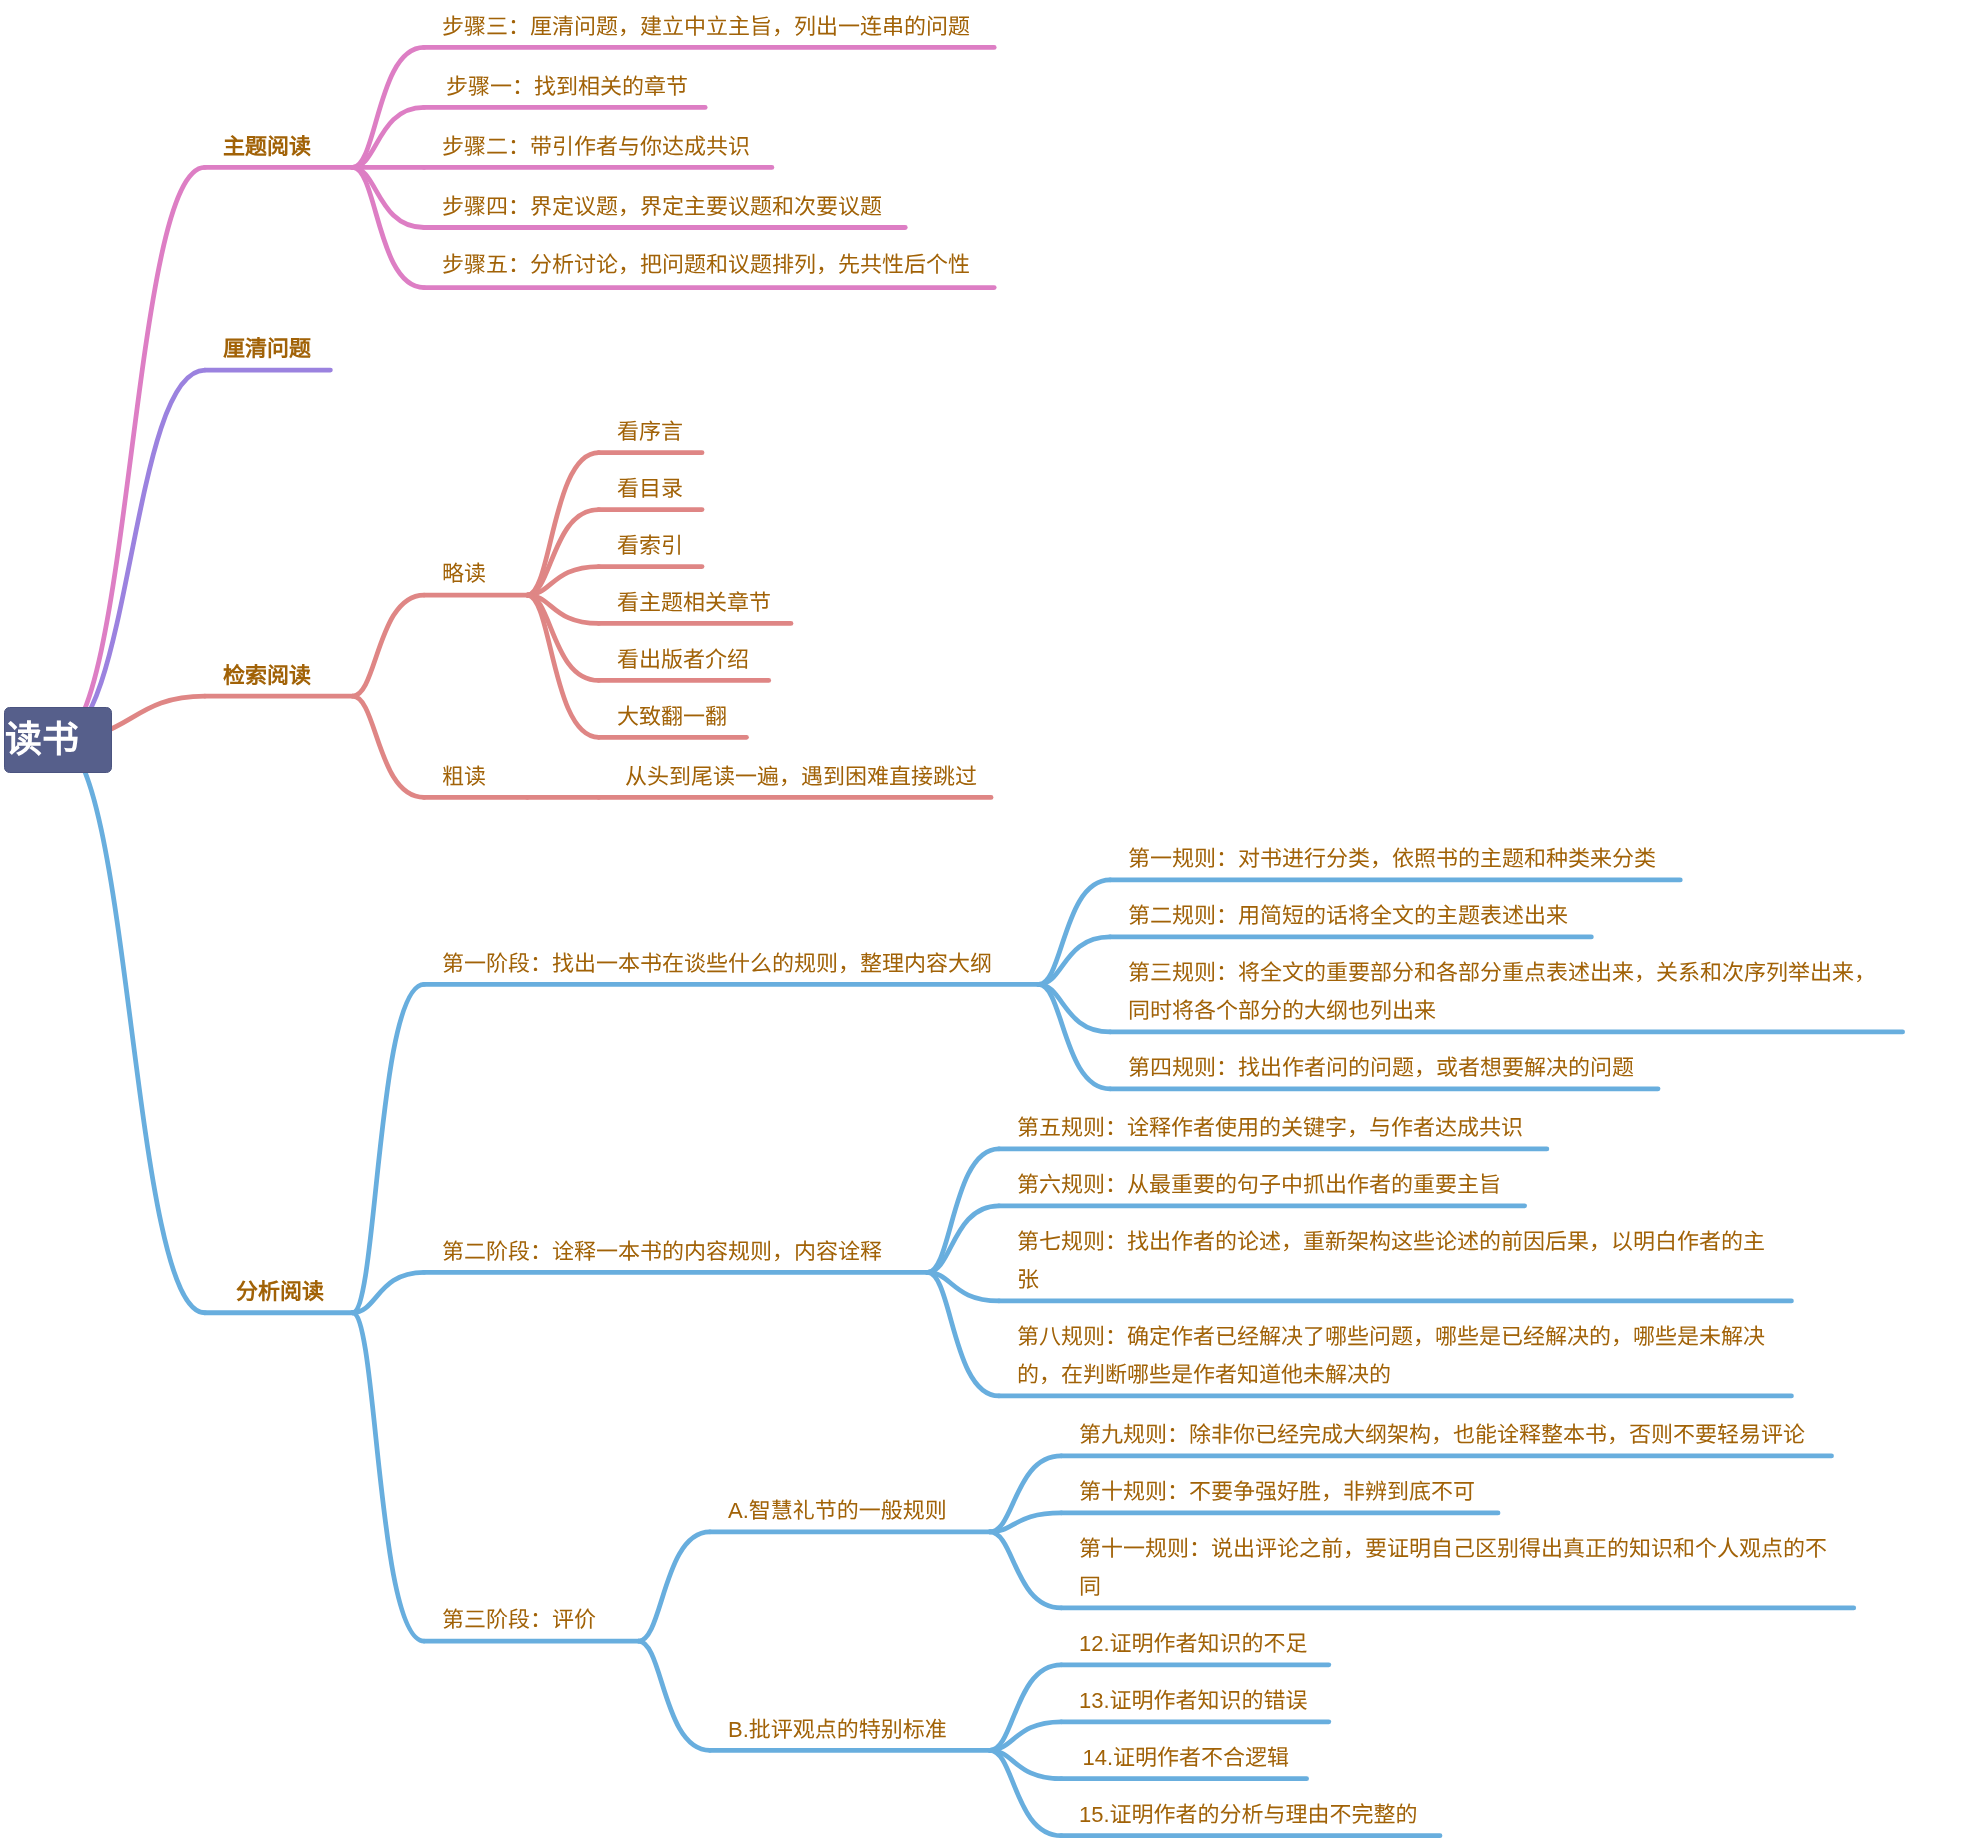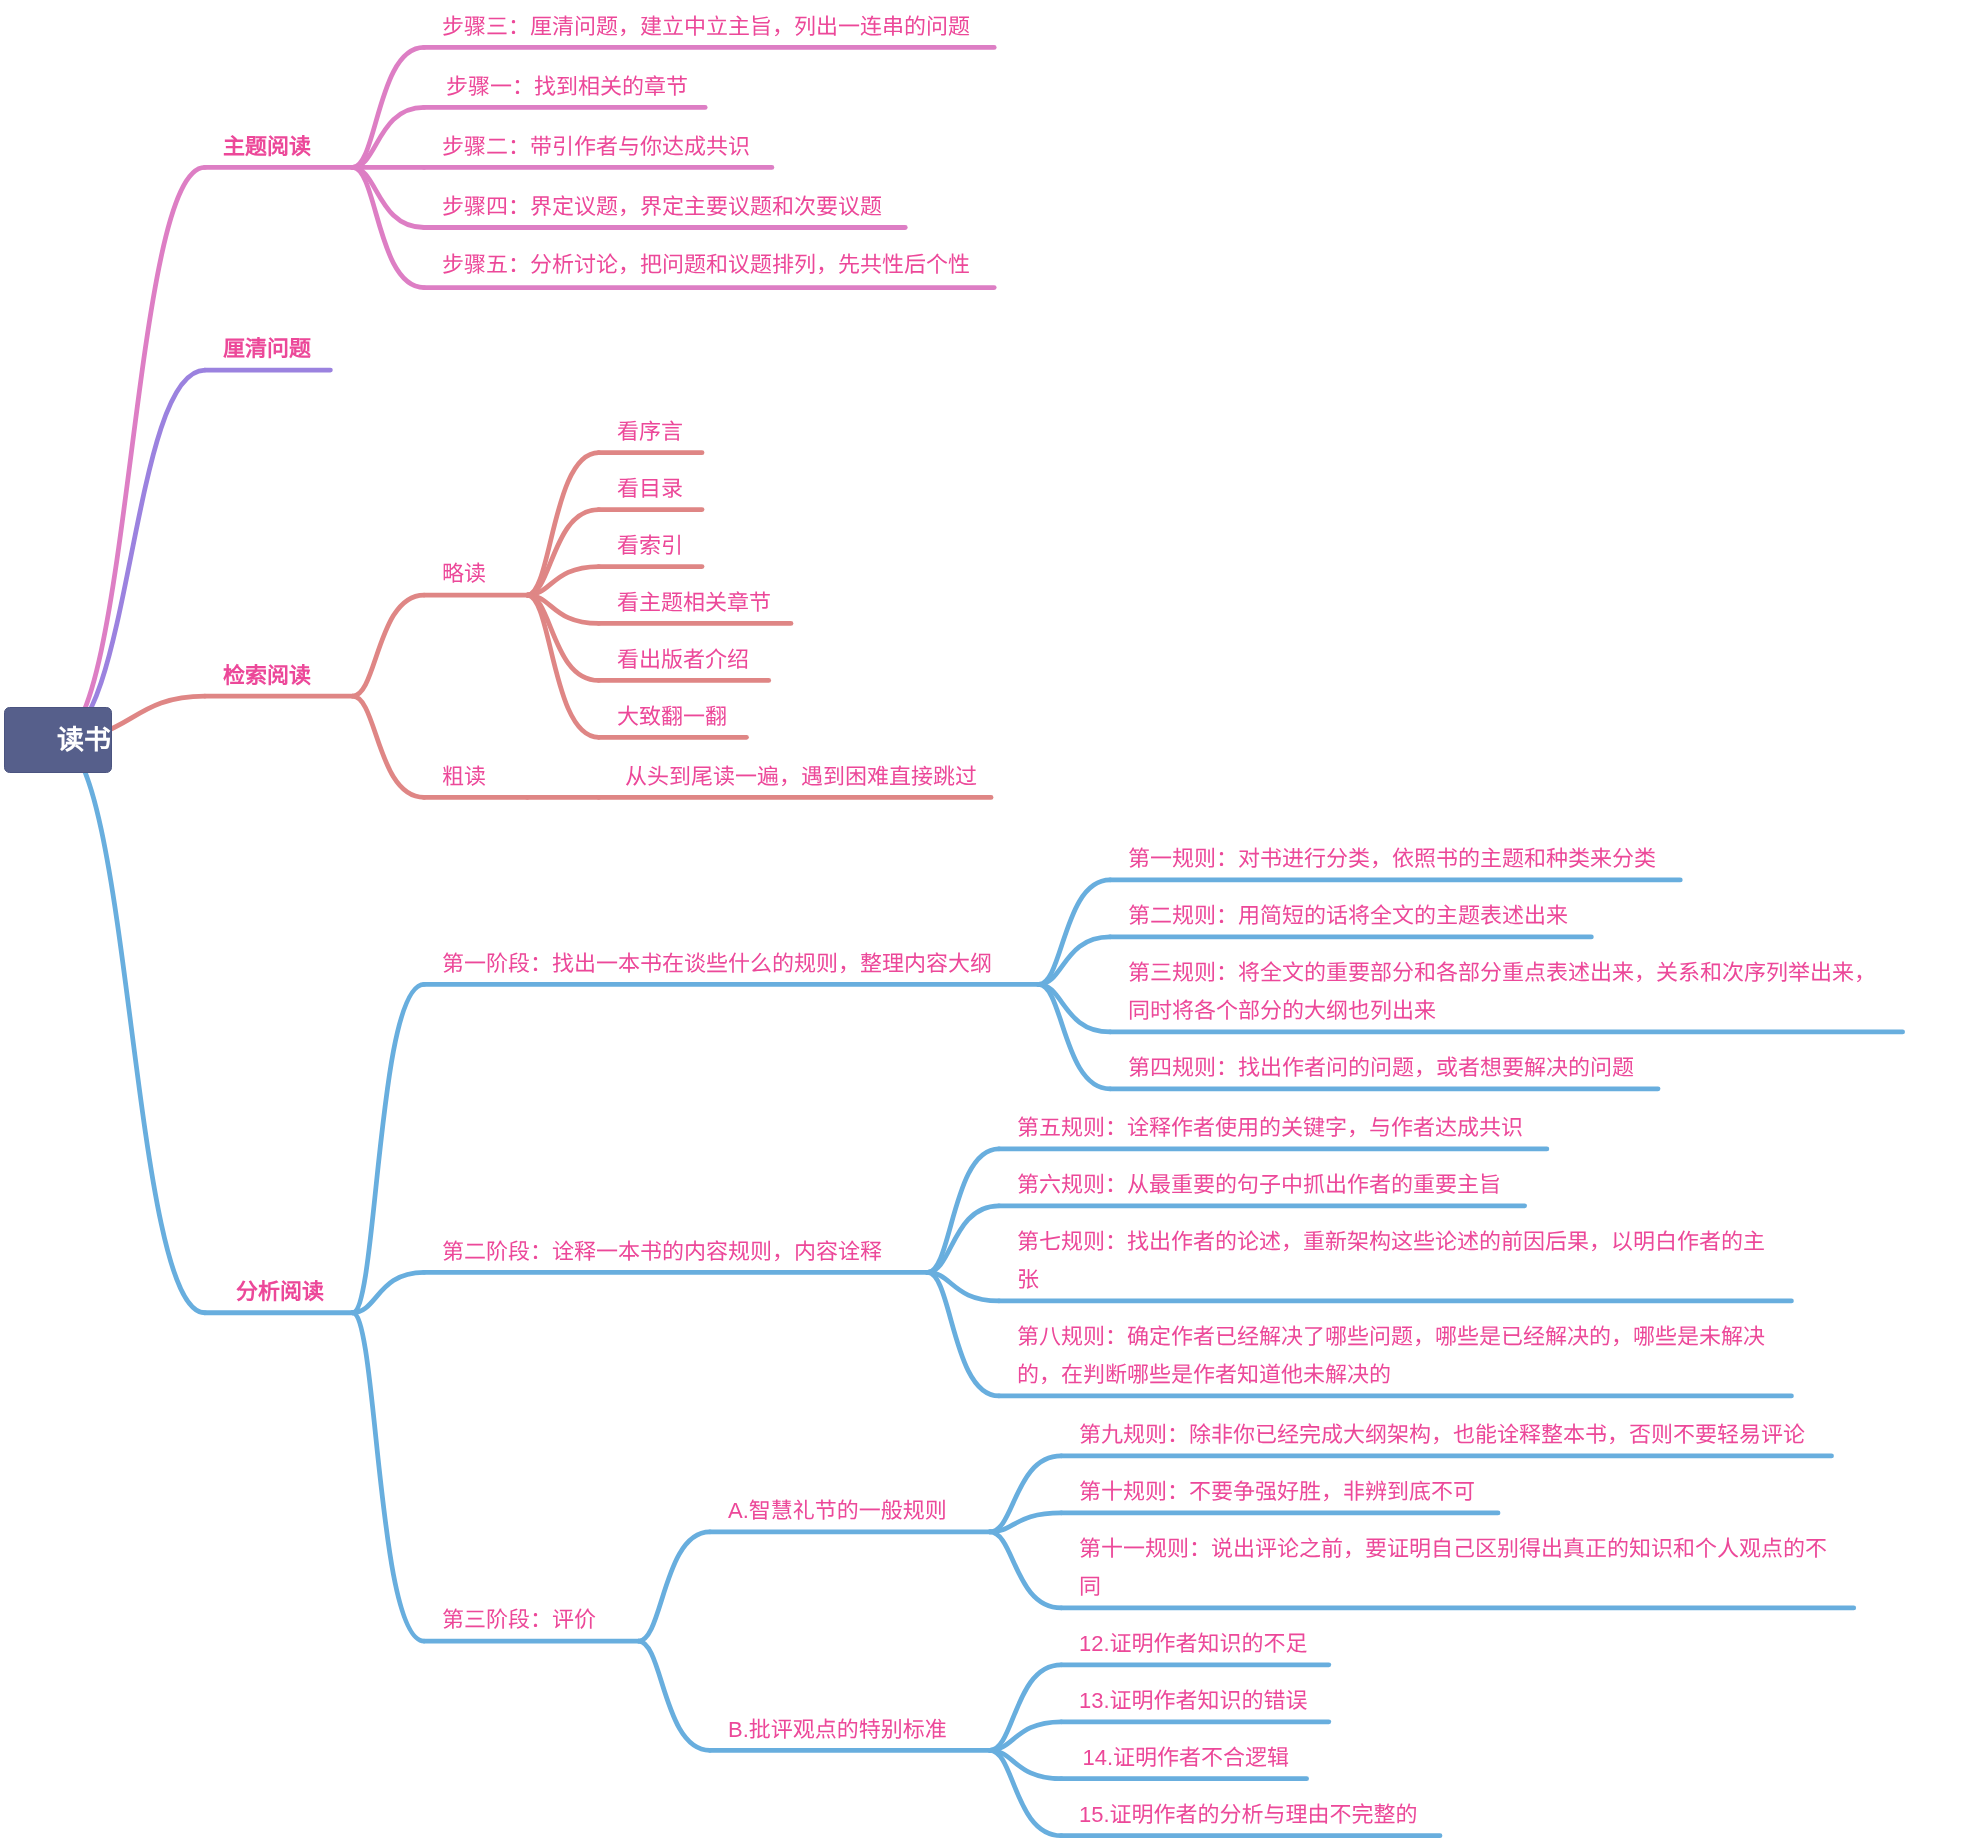--- a/index.html
+++ b/index.html
@@ -1,26 +1,26 @@
 <!DOCTYPE html>
 <html lang="zh-CN" style="font-size:12.7px"><head>
 <meta charset="utf-8">
 <title>mindmap</title>
 <style>
   html,body{margin:0;padding:0;background:#ffffff;}
   #page{position:relative;width:1979px;height:1839px;background:#ffffff;overflow:hidden;
         font-family:"Liberation Sans", sans-serif;-webkit-font-smoothing:antialiased;}
   #links{position:absolute;left:0;top:0;width:1979px;height:1839px;pointer-events:none;}
-  .node{position:absolute;box-sizing:border-box;color:#ec4899;font-size:22px;line-height:38px;
+  .node{position:absolute;box-sizing:border-box;color:#a16207;font-size:22px;line-height:38px;
         white-space:pre-wrap;word-break:break-all;text-align:left;
         -webkit-font-smoothing:antialiased;transform:translateZ(0);}
   .node.lvl1{font-weight:bold;}
   .rootbox{position:absolute;box-sizing:border-box;background:#565F8B;color:#ffffff;
-        border:0.8px solid #4b5480;border-radius:5.6px;font-weight:bold;font-size:27px;line-height:38px;
-        display:flex;align-items:center;justify-content:flex-end;
+        border:0.8px solid #4b5480;border-radius:5.6px;font-weight:bold;font-size:37px;line-height:38px;
+        display:flex;align-items:center;justify-content:flex-start;
         -webkit-font-smoothing:antialiased;}
   .rootbox > span{display:block;will-change:transform;}
 </style>
 </head>
 <body>
 
 <div id="page">
   <svg id="links" viewBox="0 0 2492 2316" xmlns="http://www.w3.org/2000/svg">
       <path d="M72.20,932.08 C165.05,932.08 165.05,210.90 257.90,210.90" stroke="#DD7EC4" stroke-width="6" stroke-linecap="round" fill="none"></path>
       <path d="M72.20,932.08 C165.05,932.08 165.05,466.10 257.90,466.10" stroke="#9B82DF" stroke-width="6" stroke-linecap="round" fill="none"></path>

